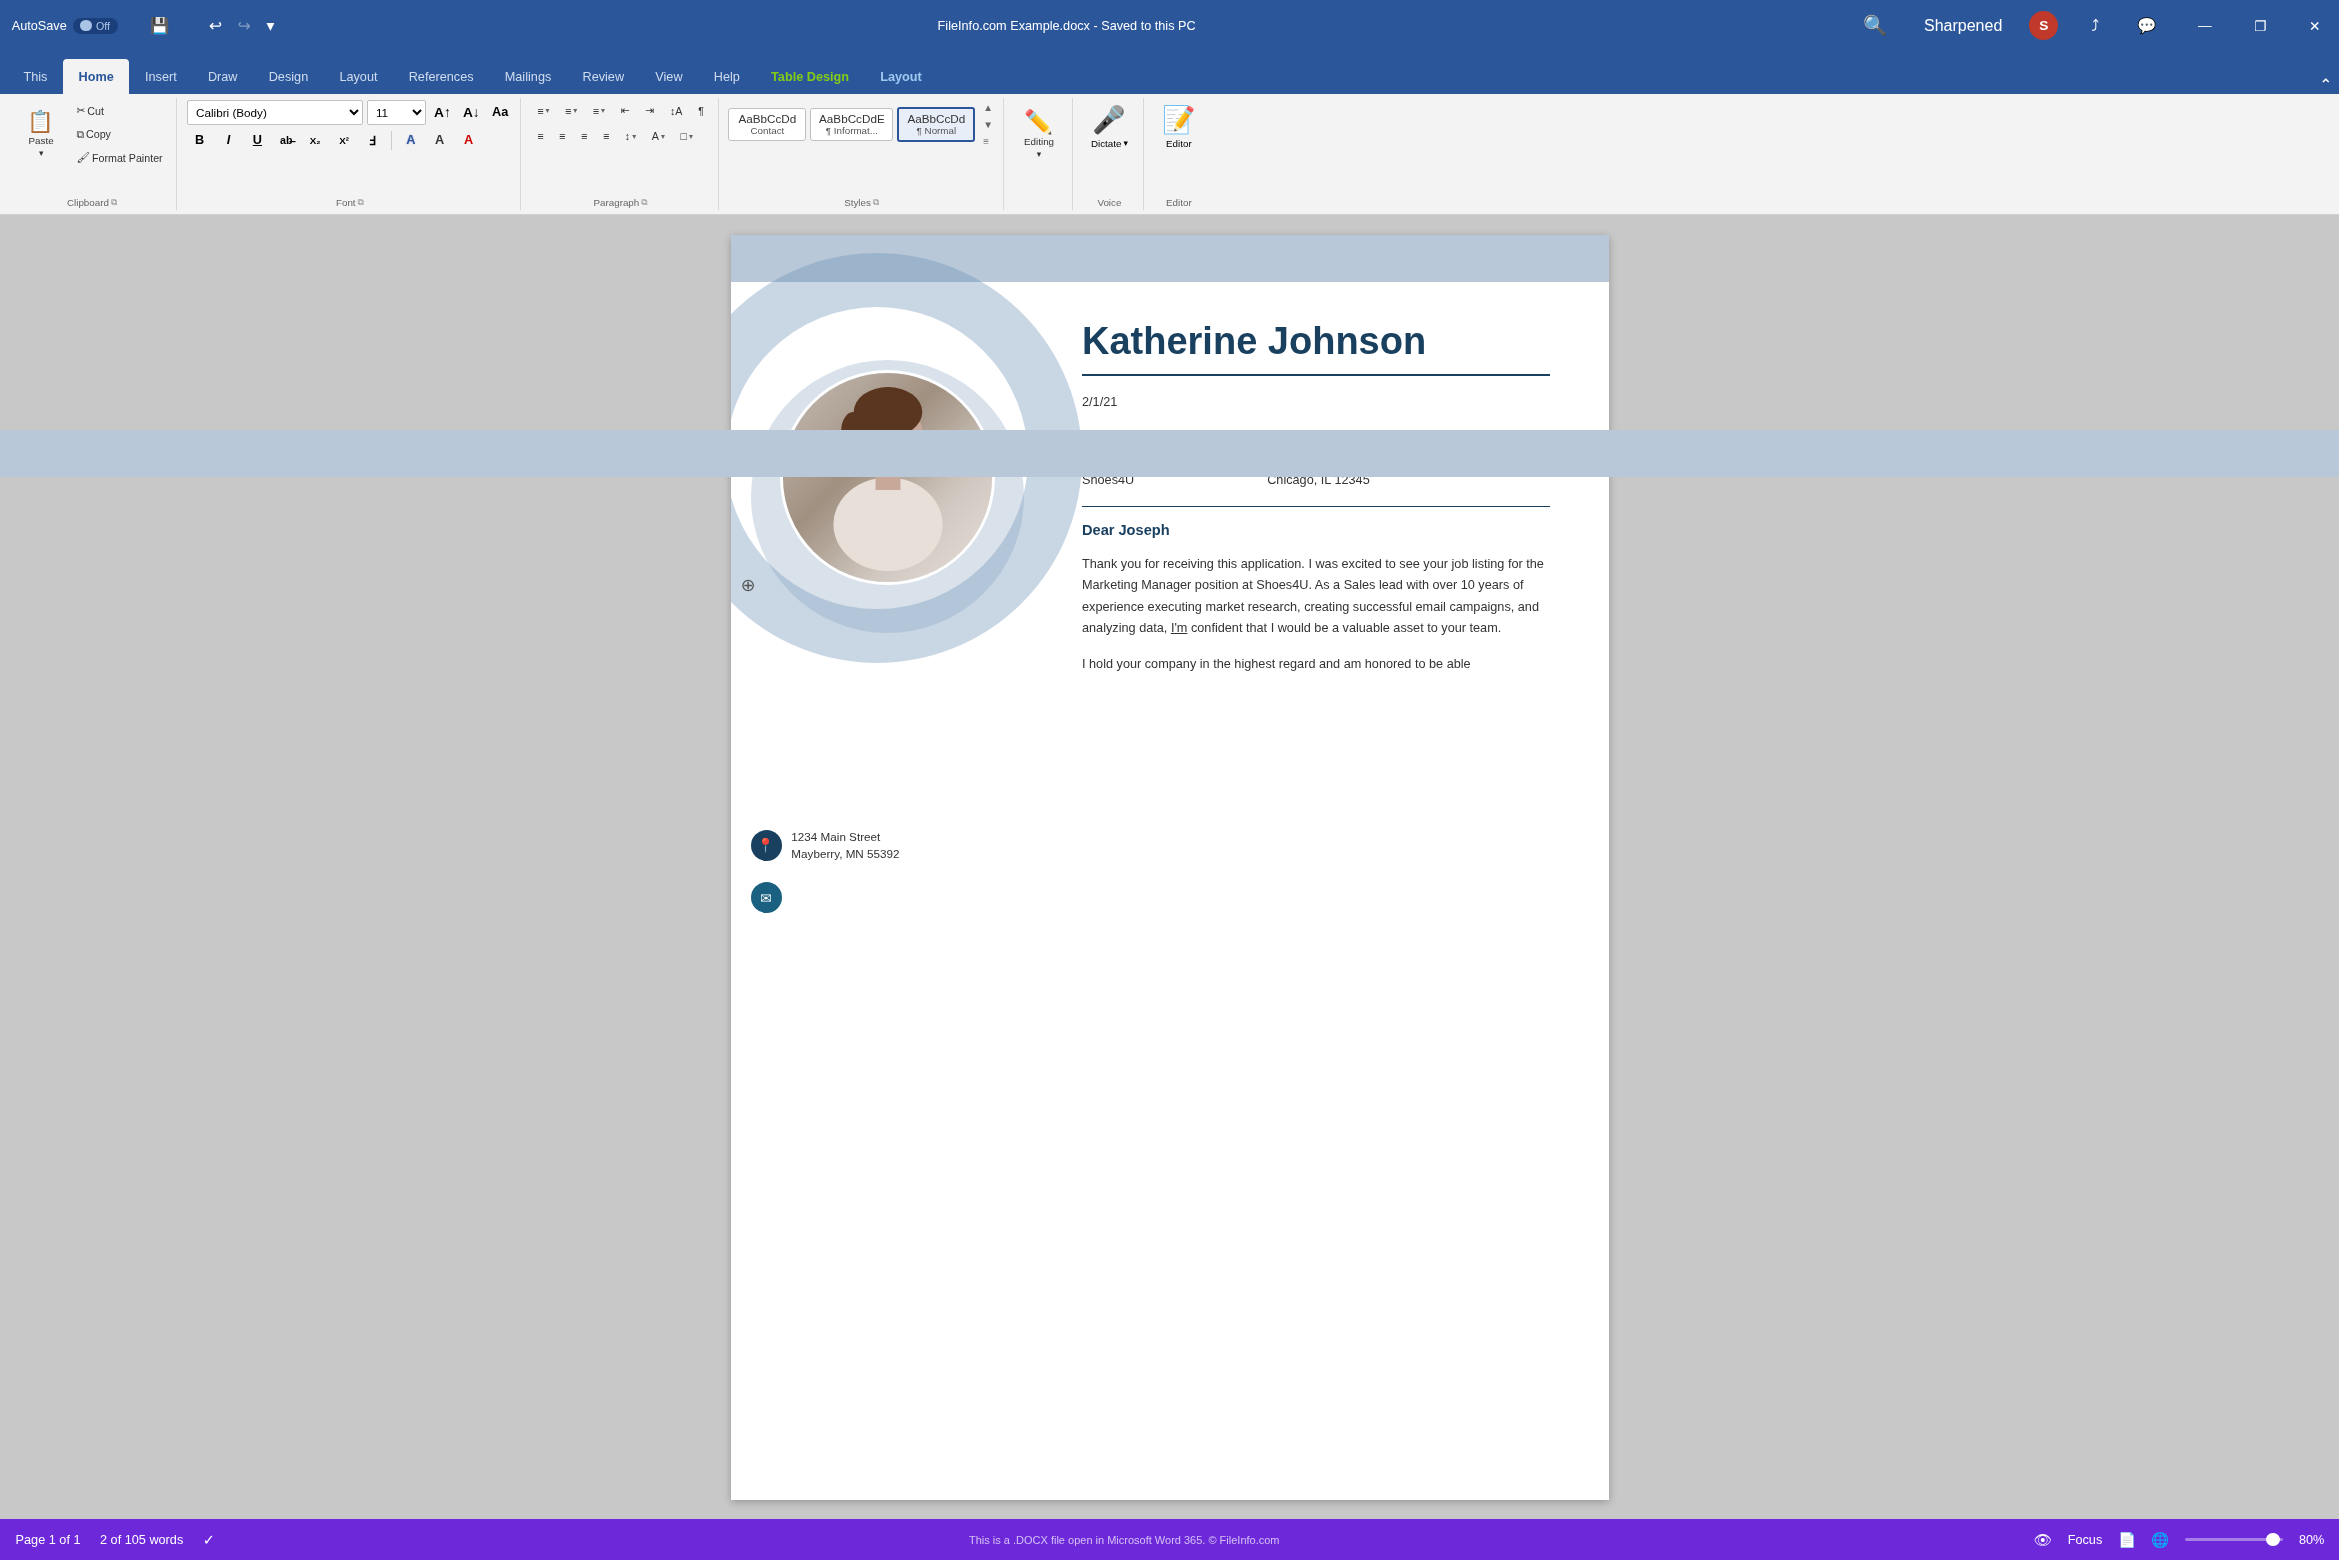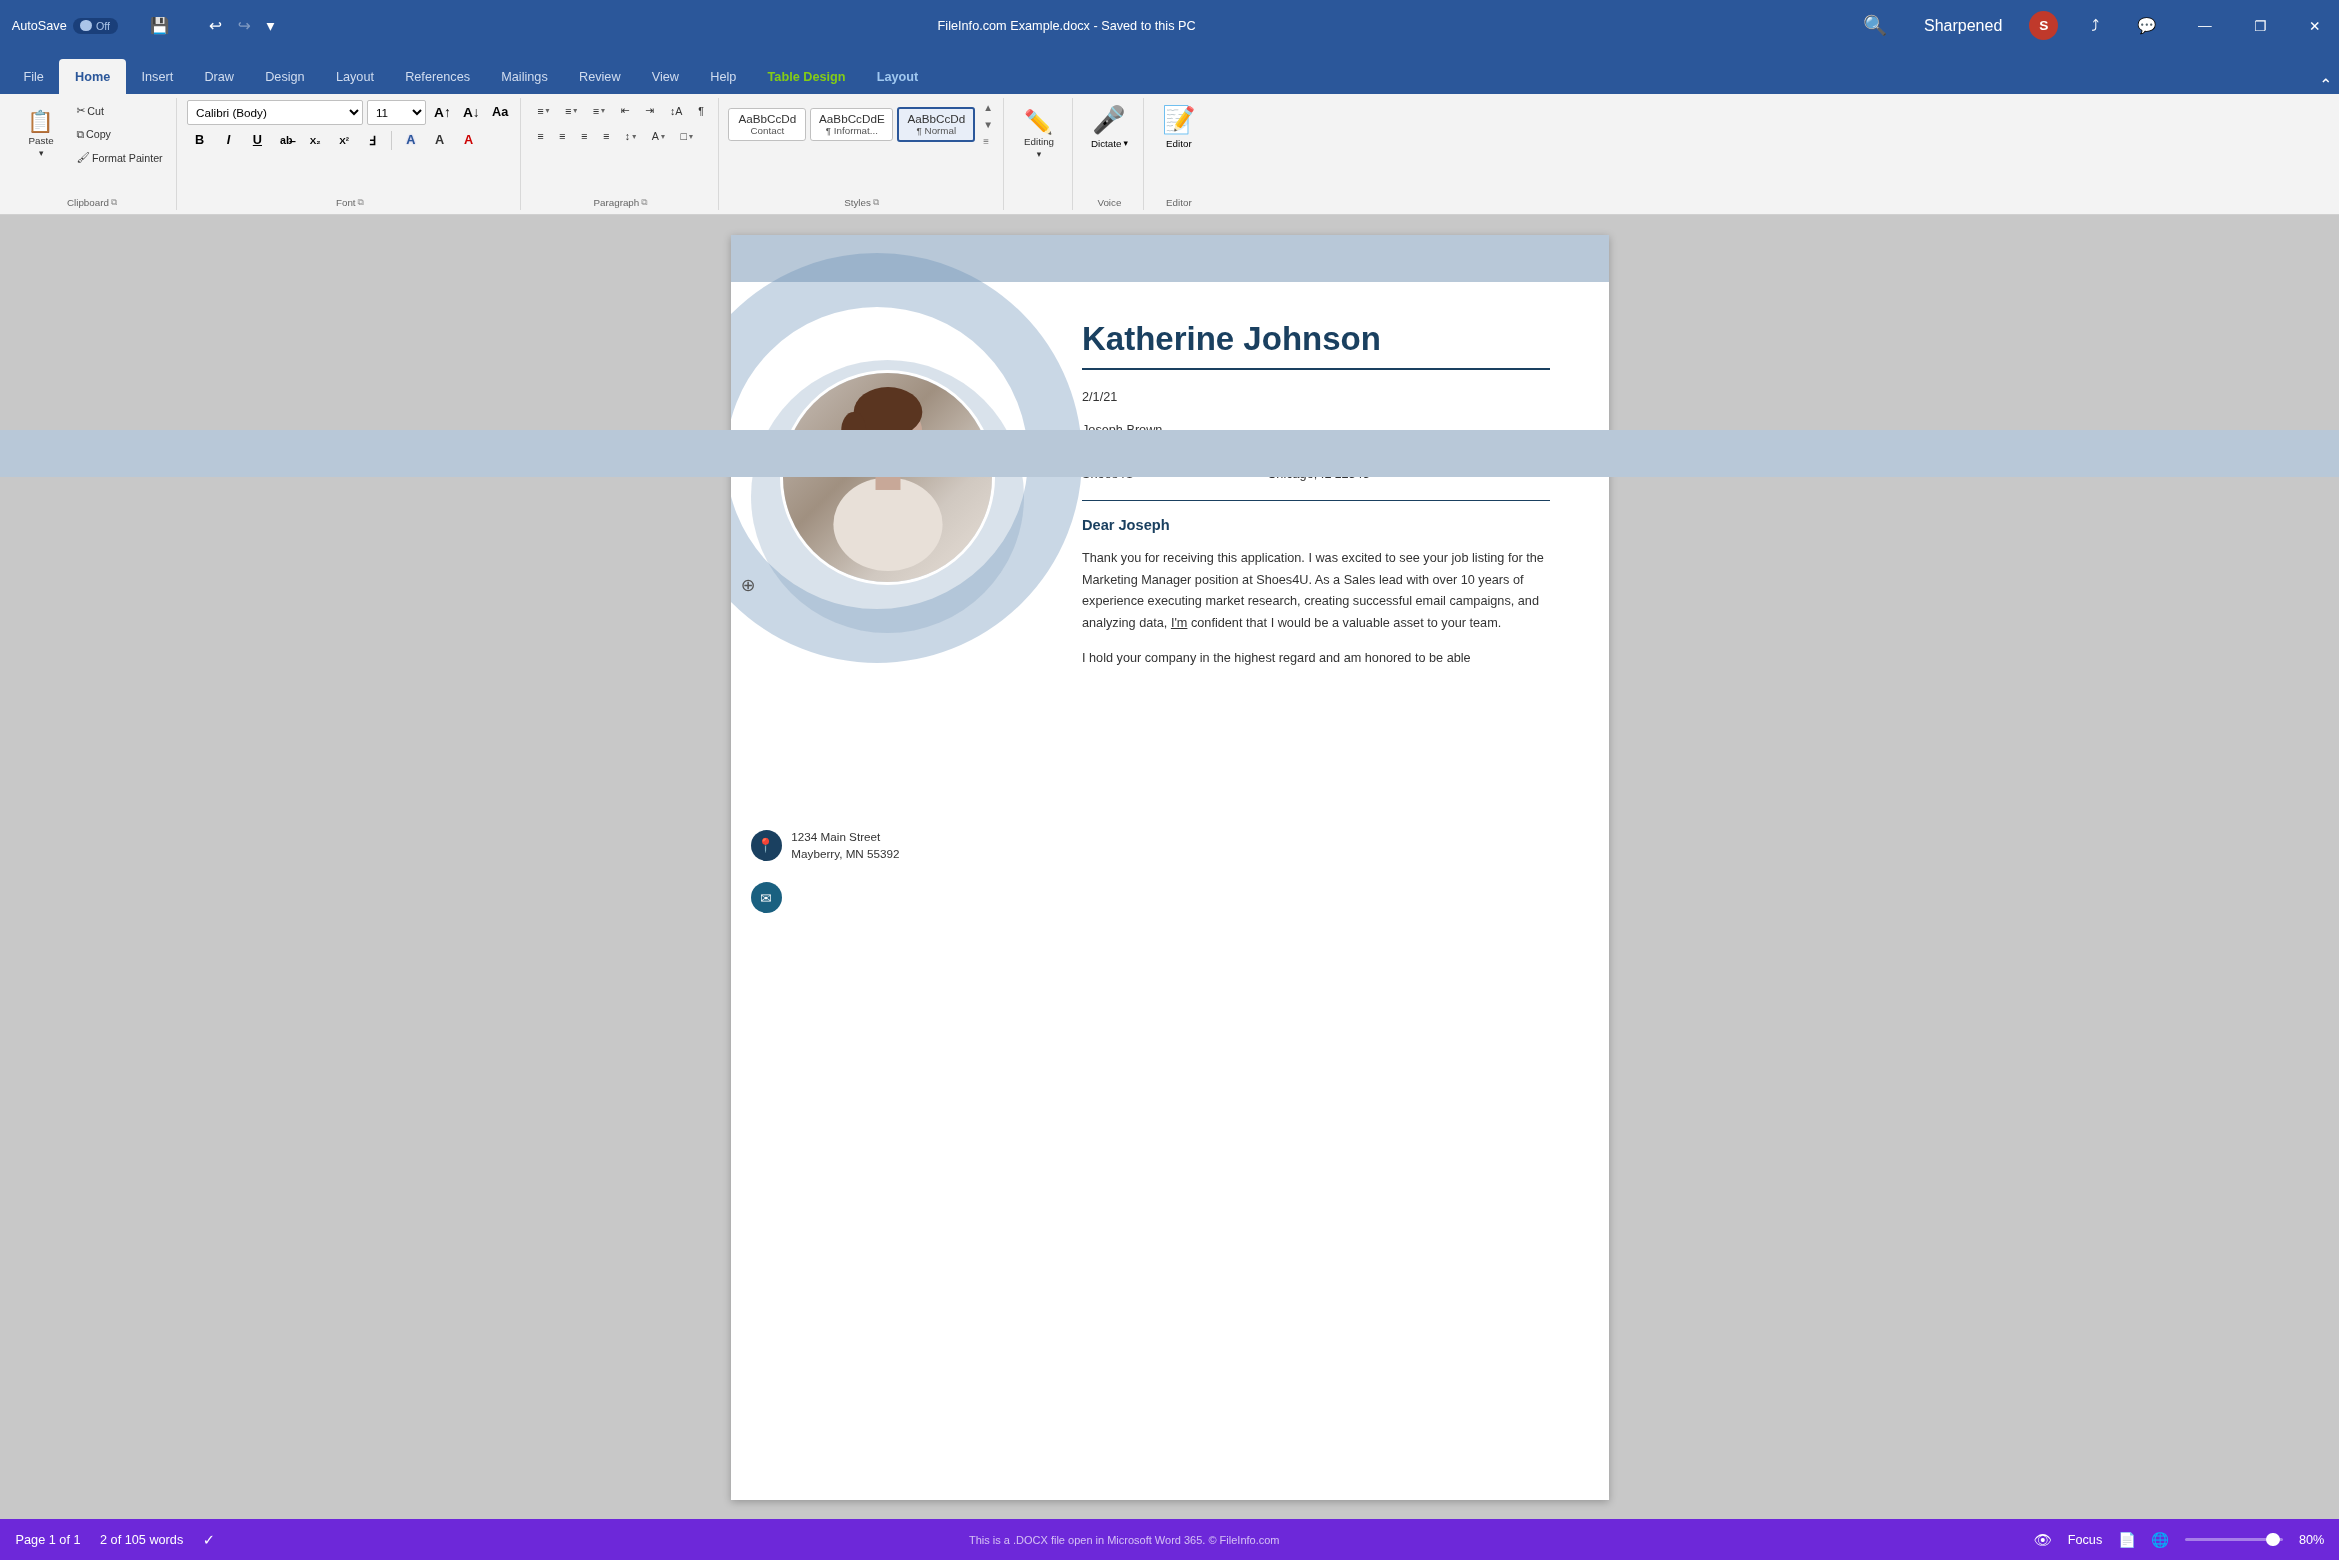--- a/index.html
+++ b/index.html
@@ -298,21 +298,21 @@
 
   <span class="titlebar-icon">⤴</span>
   <span class="titlebar-icon">💬</span>
 
   <span class="win-btn">—</span>
   <span class="win-btn">❐</span>
   <span class="win-btn close">✕</span>
 </div>
 
 <div id="ribbon-tabs">
-  <div class="ribbon-tab">File</div>
+  <div class="ribbon-tab">This</div>
   <div class="ribbon-tab active">Home</div>
   <div class="ribbon-tab">Insert</div>
   <div class="ribbon-tab">Draw</div>
   <div class="ribbon-tab">Design</div>
   <div class="ribbon-tab">Layout</div>
   <div class="ribbon-tab">References</div>
   <div class="ribbon-tab">Mailings</div>
   <div class="ribbon-tab">Review</div>
   <div class="ribbon-tab">View</div>
   <div class="ribbon-tab">Help</div>
@@ -511,21 +511,21 @@
 
             <rect x="42" y="52" width="16" height="16" fill="#c8a898"></rect>
           </svg>
         </div>
       </div>
 
       <div class="move-cursor">⊕</div>
 
       <div class="letter-content">
         <div class="letter-name">
-          <div style="font-size:33px; font-weight:bold; color:#1a4060; line-height:1.1;">Katherine Johnson</div>
+          <div style="font-size:38px; font-weight:bold; color:#1a4060; line-height:1.1;">Katherine Johnson</div>
         </div>
         <hr class="letter-divider">
 
         <div class="letter-date">2/1/21</div>
 
         <div class="letter-recipient">Joseph Brown</div>
 
         <div class="letter-addr-row">
           <div>
             <div>HR Representative</div>

